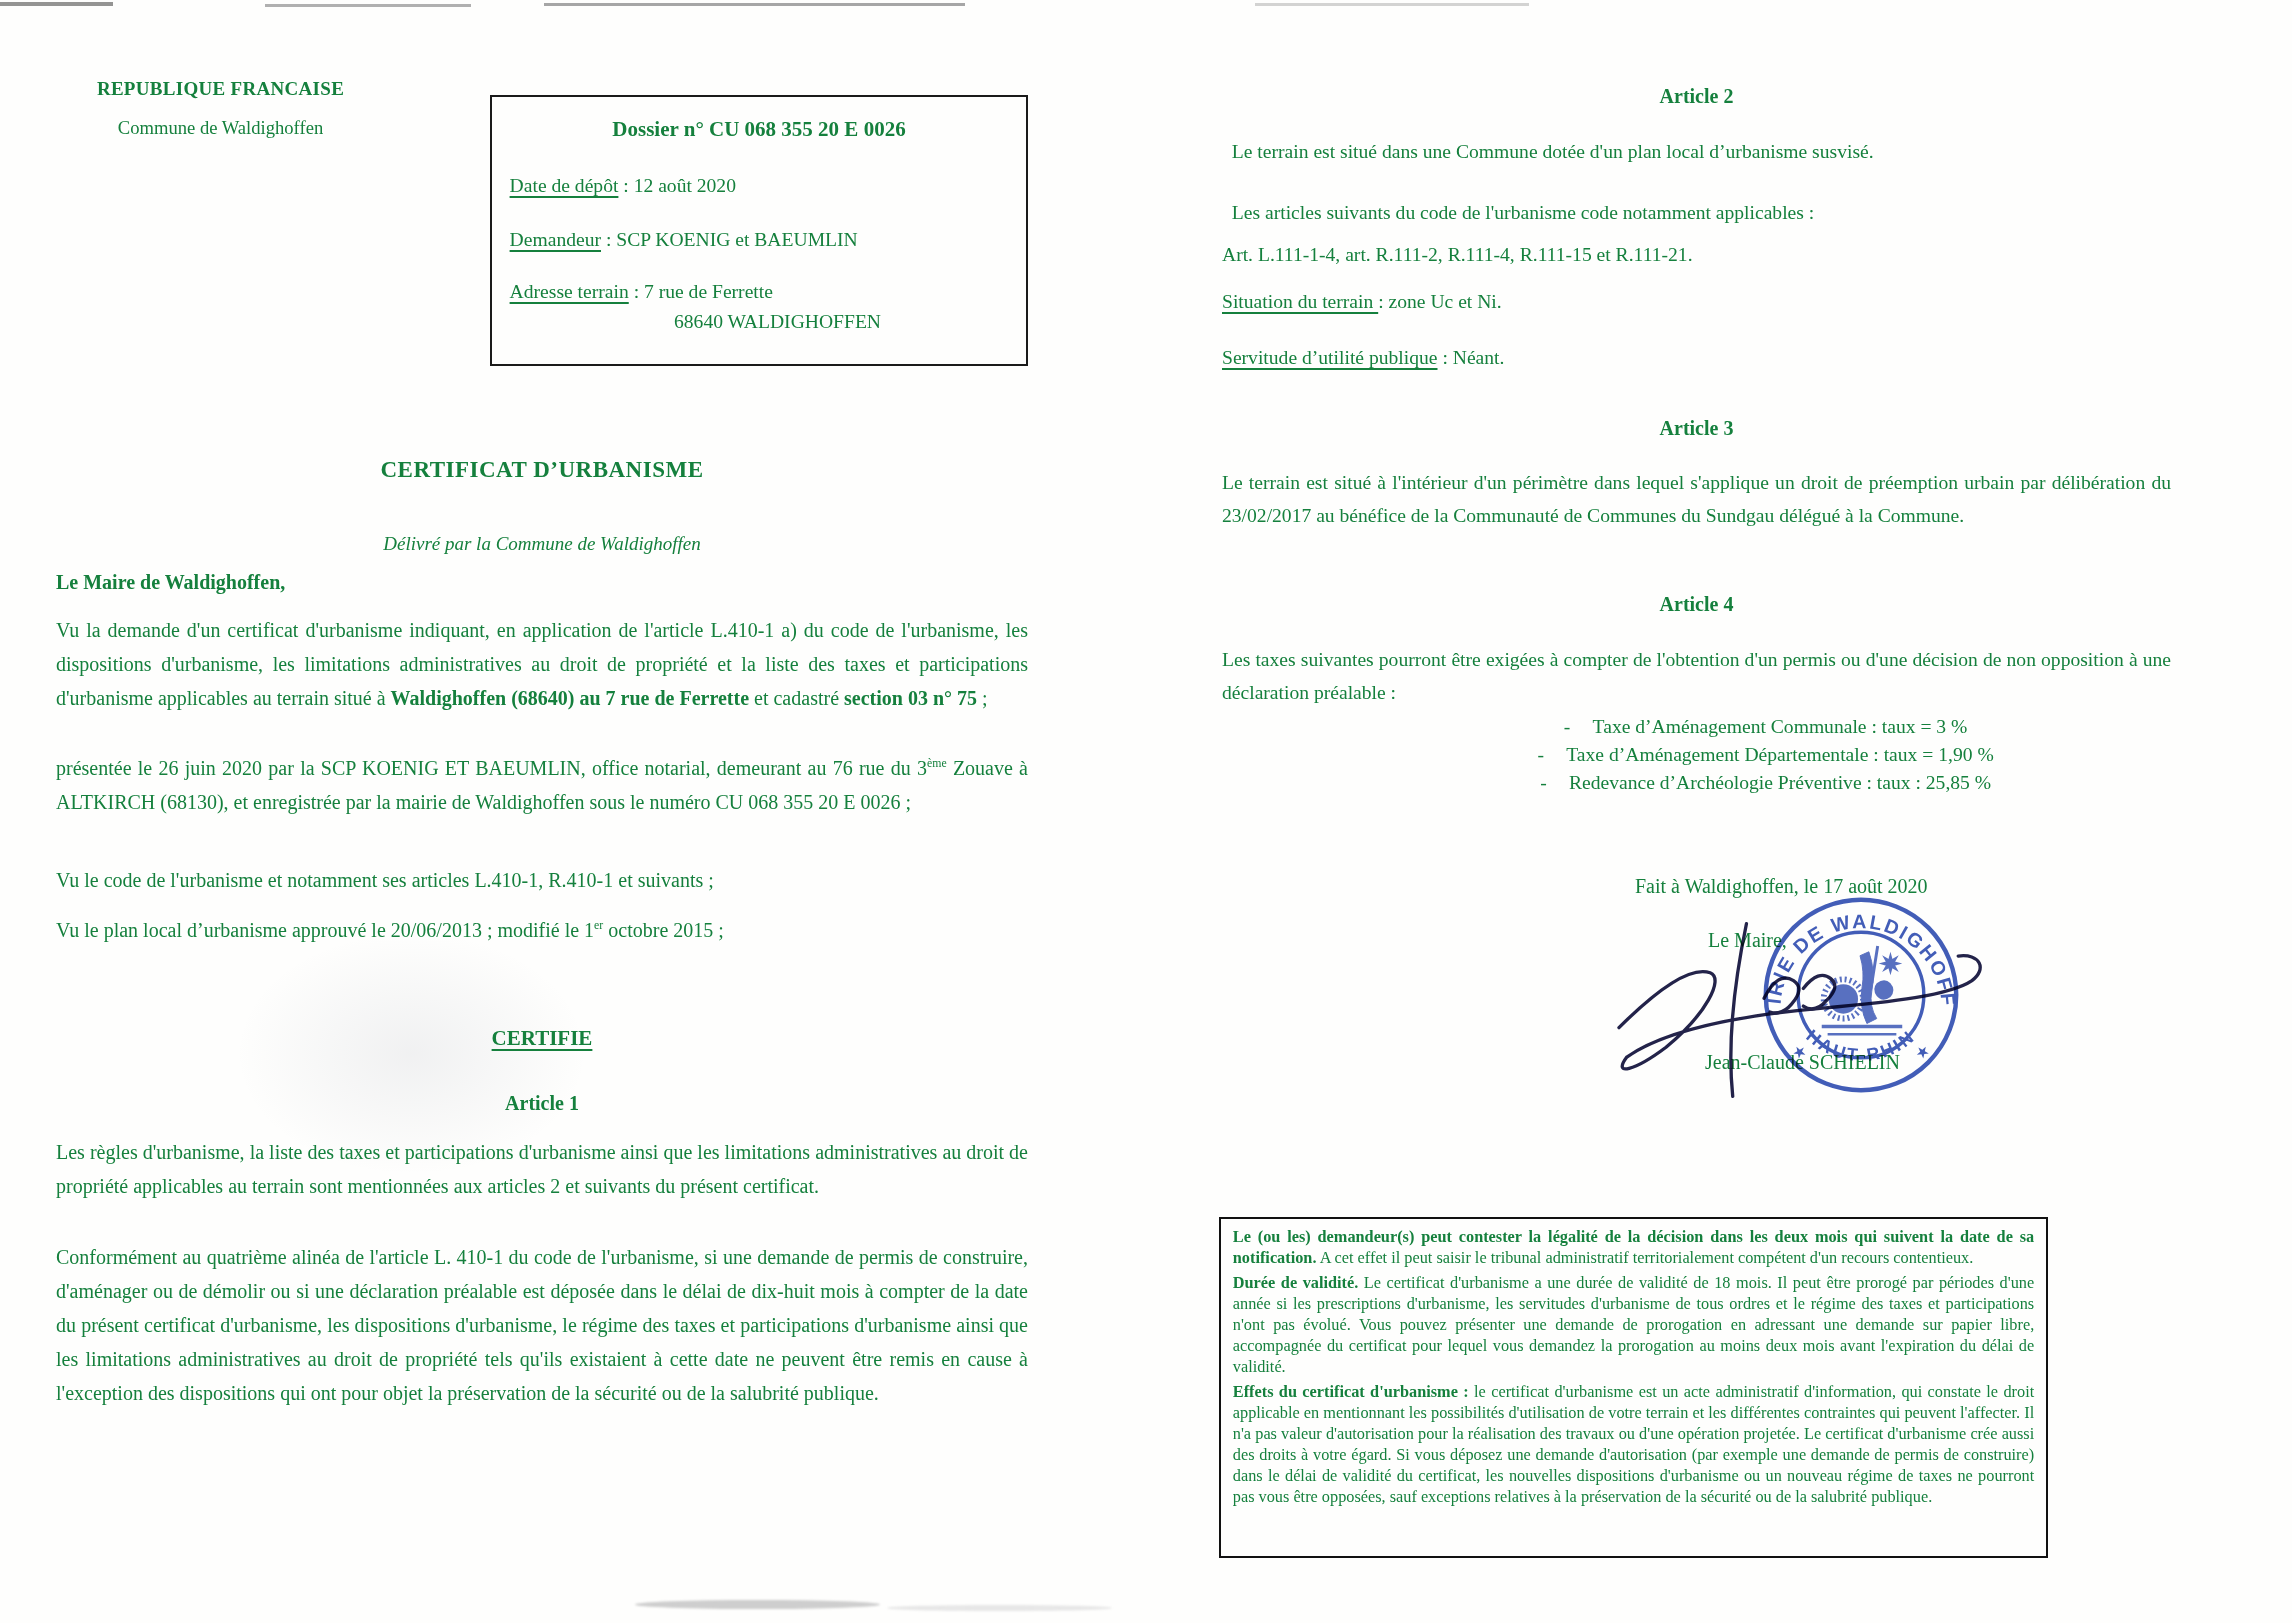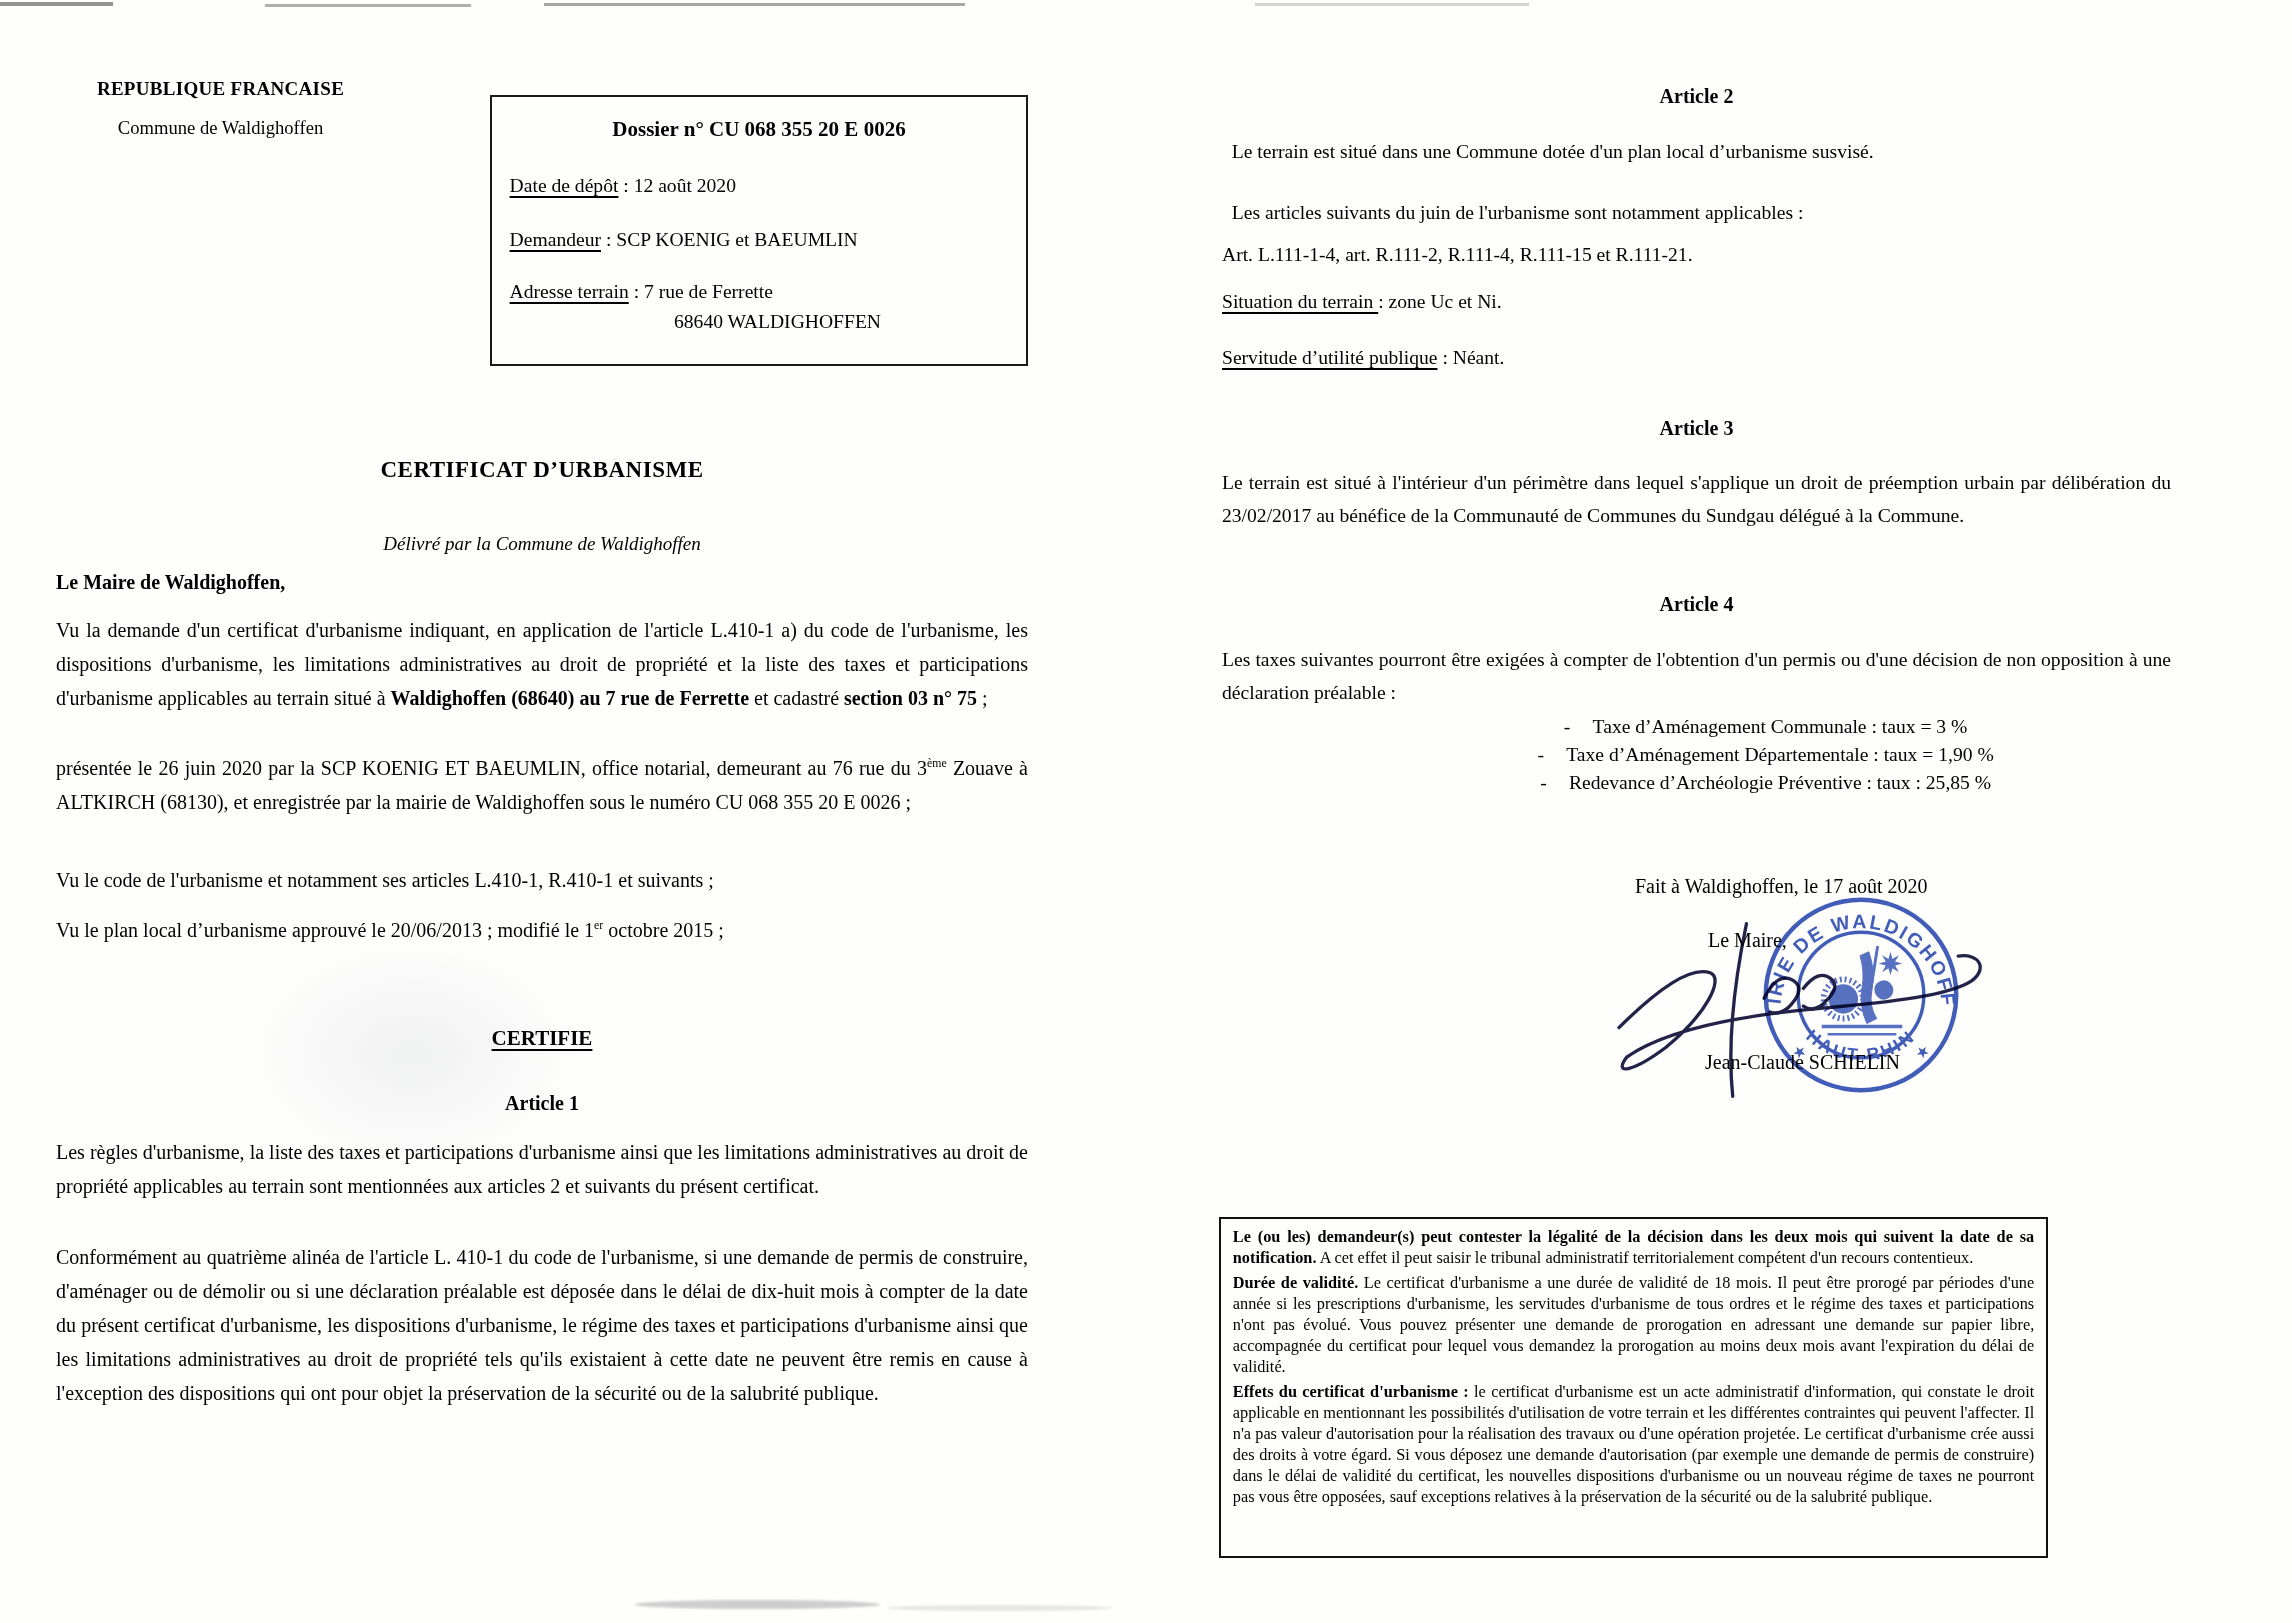--- a/index.html
+++ b/index.html
@@ -1,18 +1,18 @@
 <!DOCTYPE html>
 <html><head>
 <meta charset="utf-8">
 <style>
   html,body{margin:0;padding:0;background:#ffffff;}
   #doc{
     position:relative;width:2293px;height:1623px;background:#fefefd;
-    font-family:"Liberation Serif","DejaVu Serif",serif;color:#000000;overflow:hidden;
+    font-family:"Liberation Serif","DejaVu Serif",serif;color:#15803d;overflow:hidden;
   }
   .abs{position:absolute;}
   .bold{font-weight:bold;}
   .italic{font-style:italic;}
   .u{text-decoration:underline;text-underline-offset:3.9px;text-decoration-thickness:1.5px;}
   .center{text-align:center;}
   .justify{text-align:justify;}
   .lp{width:972px;left:56px;font-size:20px;line-height:34px;}
   .rp{width:949px;left:1222px;font-size:19.6px;line-height:33px;}
   .heading{font-weight:bold;font-size:20px;}
@@ -94,21 +94,21 @@
   <div class="abs lp center" style="top:1021px;">
     <span class="bold u" style="font-size:21px;text-decoration-thickness:2px;">CERTIFIE</span>
   </div>
   <div class="abs lp center heading" style="top:1086px;">Article 1</div>
 
   <div class="abs lp justify" style="top:1135px;">Les règles d'urbanisme, la liste des taxes et participations d'urbanisme ainsi que les limitations administratives au droit de propriété applicables au terrain sont mentionnées aux articles 2 et suivants du présent certificat.</div>
   <div class="abs lp justify" style="top:1240px;">Conformément au quatrième alinéa de l'article L. 410-1 du code de l'urbanisme, si une demande de permis de construire, d'aménager ou de démolir ou si une déclaration préalable est déposée dans le délai de dix-huit mois à compter de la date du présent certificat d'urbanisme, les dispositions d'urbanisme, le régime des taxes et participations d'urbanisme ainsi que les limitations administratives au droit de propriété tels qu'ils existaient à cette date ne peuvent être remis en cause à l'exception des dispositions qui ont pour objet la préservation de la sécurité ou de la salubrité publique.</div>
 
   <div class="abs rp center heading" style="top:80px;">Article 2</div>
   <div class="abs rp" style="top:135px;padding-left:9.8px;">Le terrain est situé dans une Commune dotée d'un plan local d’urbanisme susvisé.</div>
-  <div class="abs rp" style="top:196px;padding-left:9.8px;">Les articles suivants du juin de l'urbanisme sont notamment applicables :</div>
+  <div class="abs rp" style="top:196px;padding-left:9.8px;">Les articles suivants du code de l'urbanisme code notamment applicables :</div>
   <div class="abs rp" style="top:238px;">Art. L.111-1-4, art. R.111-2, R.111-4, R.111-15 et R.111-21.</div>
 
   <div class="abs rp" style="top:341px;">
     <span class="u">Servitude d’utilité publique</span><span> : Néant.</span>
   </div>
   <div class="abs rp" style="top:285px;">
     <span class="u">Situation du terrain </span><span>: zone Uc et Ni.</span>
   </div>
 
   <div class="abs rp center heading" style="top:412px;">Article 3</div>

